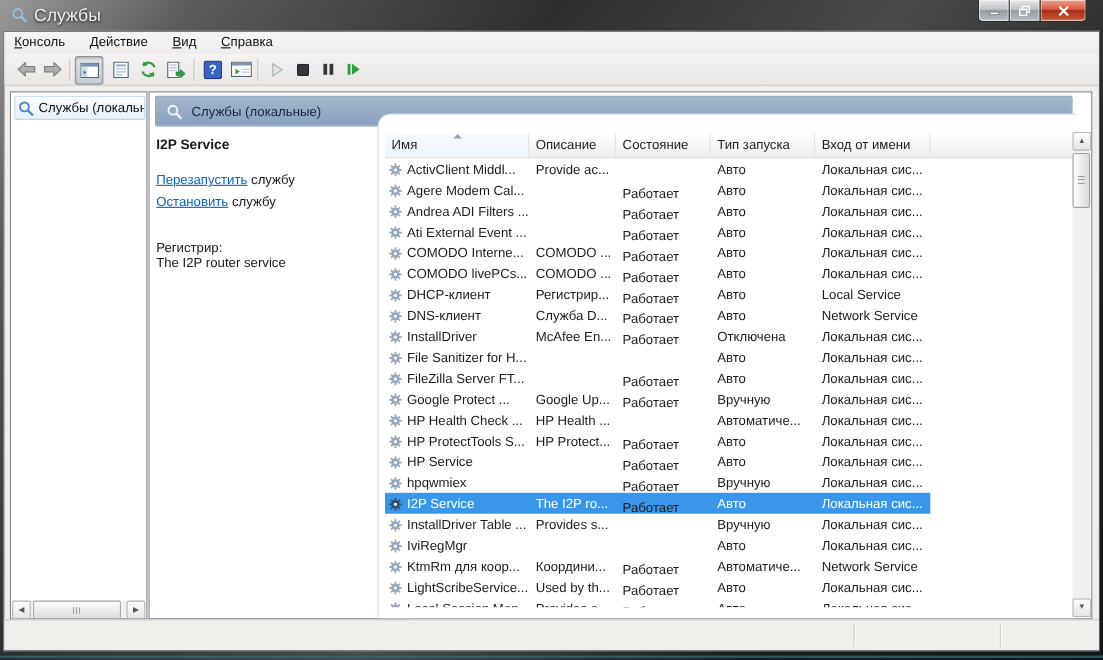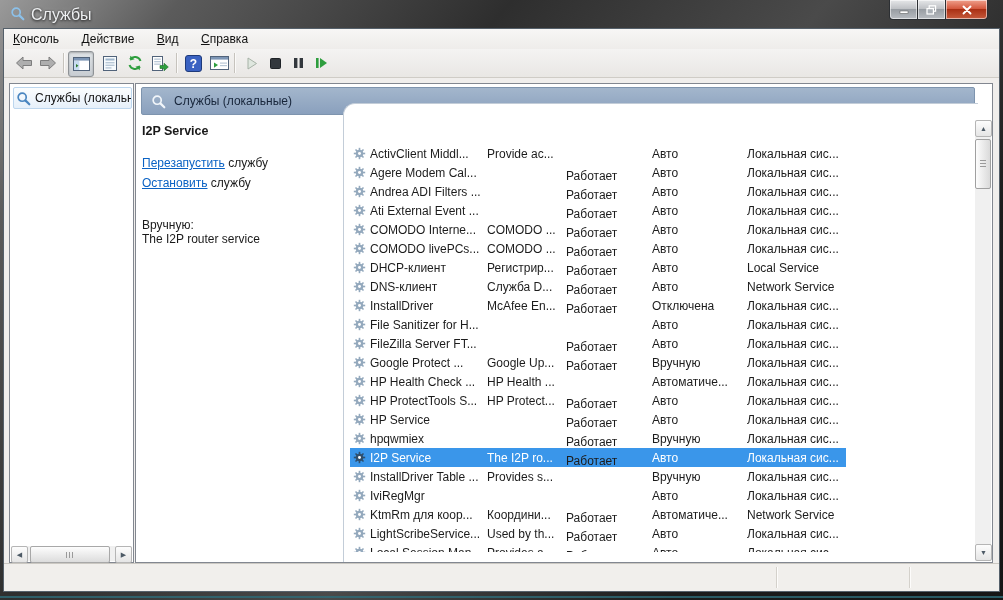--- a/index.html
+++ b/index.html
@@ -64,21 +64,21 @@
   .hcell{font-size:12px;color:#1e1e1e;padding:3px 0 0 6px;border-right:1px solid #e6e4e2;box-sizing:border-box;position:relative;}
   .h0{width:131px;background:linear-gradient(#f8fbfe,#ecf4fc);}
   .h1{width:79px;}.h2{width:86px;}.h3{width:95px;}.h4{width:105px;}
   .hfill{flex:1;border-right:none;}
   #sortmark{position:absolute;top:1px;left:62px;width:0;height:0;
             border-left:4px solid transparent;border-right:4px solid transparent;border-bottom:4px solid #90a0b2;}
   #rows{position:absolute;left:6px;top:40px;width:496px;height:408px;overflow:hidden;}
   .srow{display:flex;height:19px;align-items:center;font-size:12px;color:#1c1c1c;}
   .srow.sel{background:#3a96ea;color:#fff;}
   .cell{box-sizing:border-box;padding-left:6px;white-space:nowrap;overflow:hidden;}
-  .c0{width:131px;display:flex;align-items:flex-start;padding-left:3px;}
+  .c0{width:131px;display:flex;align-items:flex-end;padding-left:3px;}
   .c1{width:79px;}.c2{width:86px;margin-top:44px;}.c3{width:95px;}.c4{width:105px;}
   .gear{width:13px;height:13px;margin-right:4px;flex:0 0 auto;color:#94a9bd;}
   .sel .gear{color:#2f4f6d;}
   
   #vscroll{position:absolute;right:1px;top:36px;width:16px;bottom:1px;background:#f0f0f0;}
   #vs-up{position:absolute;top:0;left:0;}
   #vs-down{position:absolute;bottom:0;left:0;}
   #vs-thumb{position:absolute;top:19px;left:0;width:14px;height:48px;border:1px solid #a0a0a0;border-radius:2px;
             background:linear-gradient(90deg,#fdfdfd,#dadada);display:flex;align-items:center;justify-content:center;}
   
@@ -263,25 +263,33 @@
             <use href="#magsym"></use>
           </svg>
         <span>Службы (локальные)</span>
       </div>
 
       <div id="ext">
         <div class="svc">I2P Service</div>
         <div style="height:14px"></div>
         <div class="lnkrow"><span class="lnk">Перезапустить</span><span> службу</span></div>
         <div class="lnkrow"><span class="lnk">Остановить</span><span> службу</span></div>
-        <div class="dlabel">Вручную:</div>
+        <div class="dlabel">Регистрир:</div>
         <div>The I2P router service</div>
       </div>
 
       <div id="tab">
+        <div id="thead">
+          <div class="hcell h0"><span>Имя</span><div id="sortmark"></div></div>
+          <div class="hcell h1">Описание</div>
+          <div class="hcell h2">Состояние</div>
+          <div class="hcell h3">Тип запуска</div>
+          <div class="hcell h4">Вход от имени</div>
+          <div class="hcell hfill"></div>
+        </div>
         <div id="rows">
             <div class="srow">
               <div class="cell c0">
                 <svg class="gear" viewBox="0 0 16 16">
                   <use href="#gearsym"></use>
                 </svg>
                 <span>ActivClient Middl...</span>
               </div>
               <div class="cell c1">Provide ac...</div>
               <div class="cell c2">Работает</div>

